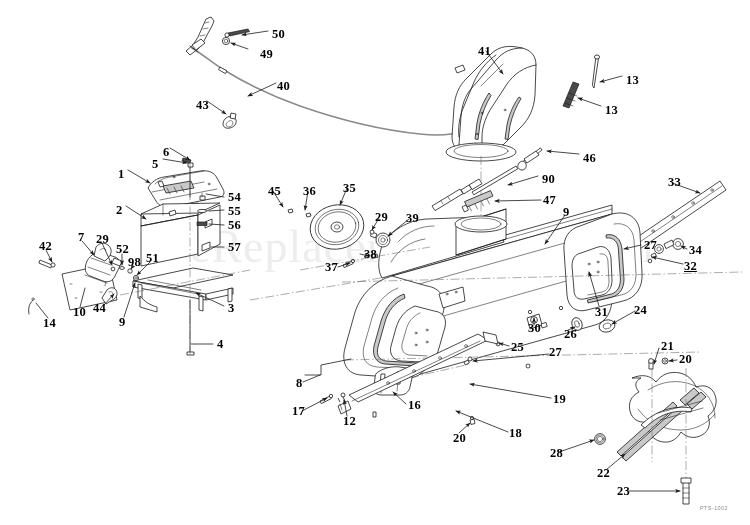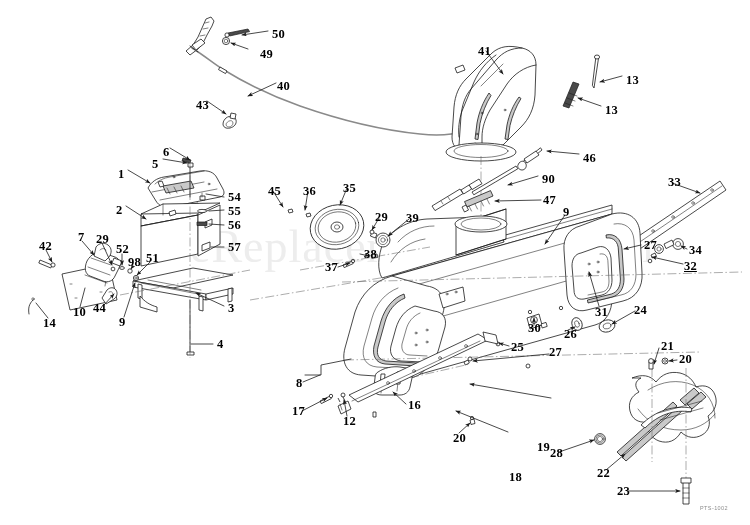--- a/index.html
+++ b/index.html
@@ -517,26 +517,26 @@
     <span class="callout" style="left:228px; top:302px;">3</span>
     <span class="callout" style="left:217px; top:338px;">4</span>
     <span class="callout" style="left:595px; top:306px;">31</span>
     <span class="callout" style="left:634px; top:304px;">24</span>
     <span class="callout" style="left:528px; top:322px;">30</span>
     <span class="callout" style="left:564px; top:328px;">26</span>
     <span class="callout" style="left:511px; top:341px;">25</span>
     <span class="callout" style="left:549px; top:346px;">27</span>
     <span class="callout" style="left:661px; top:340px;">21</span>
     <span class="callout" style="left:679px; top:353px;">20</span>
-    <span class="callout" style="left:537px; top:393px;margin-top:48px;">19</span>
+    <span class="callout" style="left:553px; top:393px;">19</span>
     <span class="callout" style="left:408px; top:399px;">16</span>
     <span class="callout" style="left:296px; top:377px;">8</span>
     <span class="callout" style="left:292px; top:405px;">17</span>
     <span class="callout" style="left:343px; top:415px;">12</span>
-    <span class="callout" style="left:509px; top:427px;margin-top:44px;">18</span>
+    <span class="callout" style="left:509px; top:427px;">18</span>
     <span class="callout" style="left:453px; top:432px;">20</span>
     <span class="callout" style="left:550px; top:447px;">28</span>
     <span class="callout" style="left:597px; top:467px;">22</span>
     <span class="callout" style="left:617px; top:485px;">23</span>
 
     <span class="diagcode" style="left:700px; top:505px;">PTS-1002</span>
   </div>
 
 </div>
 

